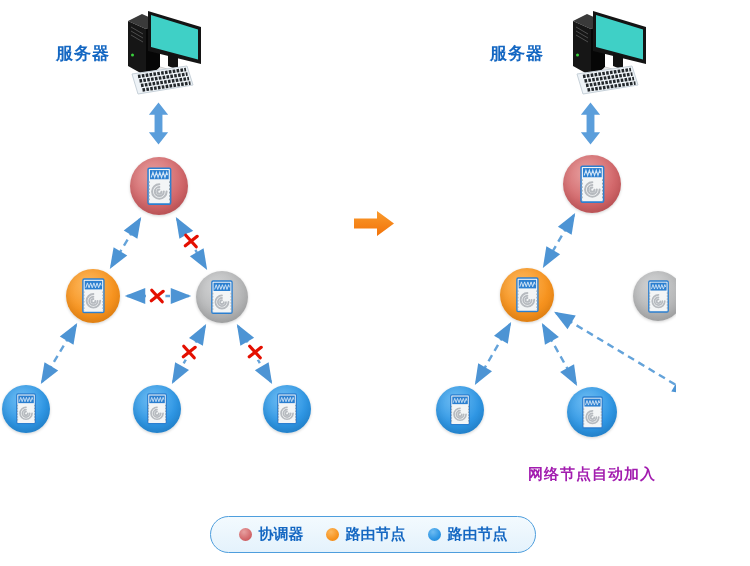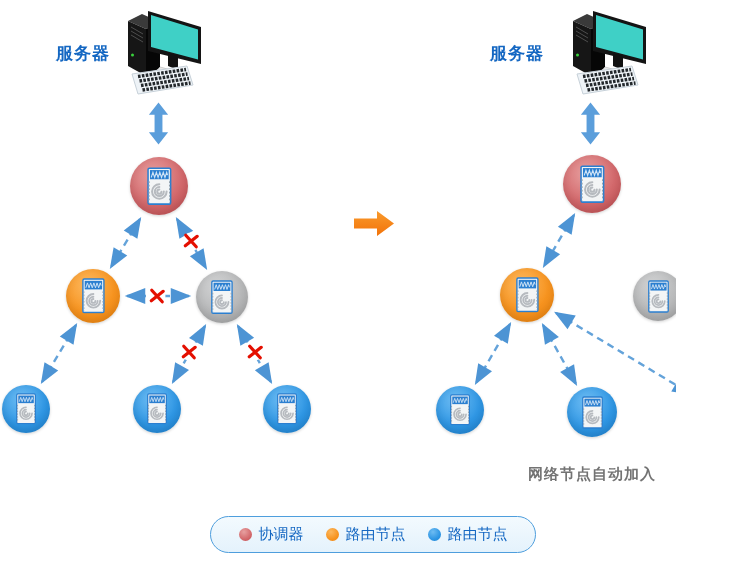--- a/index.html
+++ b/index.html
@@ -5,21 +5,21 @@
   html,body{margin:0;padding:0;background:#fff;}
   #canvas{
     position:relative;width:676px;height:566px;background:#fff;overflow:hidden;
     font-family:"Liberation Sans","DejaVu Sans",sans-serif;
   }
   .abs{position:absolute;}
   
   .server-label{font-size:17px;font-weight:bold;color:#1467c2;letter-spacing:1px;}
   .caption{font-size:15px;font-weight:bold;text-align:center;width:200px;letter-spacing:1px;}
   .caption.red{color:#e8150c;}
-  .caption.blue{color:#737373;}
+  .caption.blue{color:#a21caf;}
   
   .node{
     position:absolute;border-radius:50%;
     display:flex;align-items:center;justify-content:center;
     box-shadow:0 1px 3px rgba(0,0,0,.18), inset 0 -4px 8px rgba(0,0,0,.10);
   }
   .node svg{width:46%;height:66%;display:block;}
   .node.coordinator{background:radial-gradient(circle at 40% 32%,#e7a0a0 0%,#d3696c 55%,#c04a4e 100%);}
   .node.router{background:radial-gradient(circle at 40% 30%,#fcb85f 0%,#f79420 55%,#ef820a 100%);}
   .node.terminal{background:radial-gradient(circle at 40% 30%,#6ebcf2 0%,#2e96e4 58%,#1e82d2 100%);}
@@ -29,21 +29,21 @@
     left:210px;top:516px;width:326px;height:37px;box-sizing:border-box;
     border:1.5px solid #4e9edd;border-radius:19px;
     background:linear-gradient(180deg,#f3fafe 0%,#e4f2fc 100%);
     display:flex;align-items:center;justify-content:center;gap:22px;
   }
   .legend-item{display:flex;align-items:center;gap:7px;}
   .legend-dot{width:13px;height:13px;border-radius:50%;}
   .legend-dot.c{background:radial-gradient(circle at 38% 30%,#e7a0a0,#d3696c 60%,#c04a4e);}
   .legend-dot.r{background:radial-gradient(circle at 38% 30%,#fcb85f,#f79420 60%,#ef820a);}
   .legend-dot.t{background:radial-gradient(circle at 38% 30%,#6ebcf2,#2e96e4 60%,#1e82d2);}
-  .legend-label{font-size:15px;font-weight:normal;color:#1467c2;}
+  .legend-label{font-size:15px;font-weight:bold;color:#1467c2;}
   
   #watermark{left:586px;top:514px;display:flex;align-items:center;gap:2px;}
   .wm-text{
     font-size:30px;font-weight:bold;letter-spacing:1px;color:#dedede;
     text-shadow:0 1px 0 #fff,0 -1px 0 #cfcfcf;
   }
   svg{display:block;}
 </style>
 </head>
 <body>

